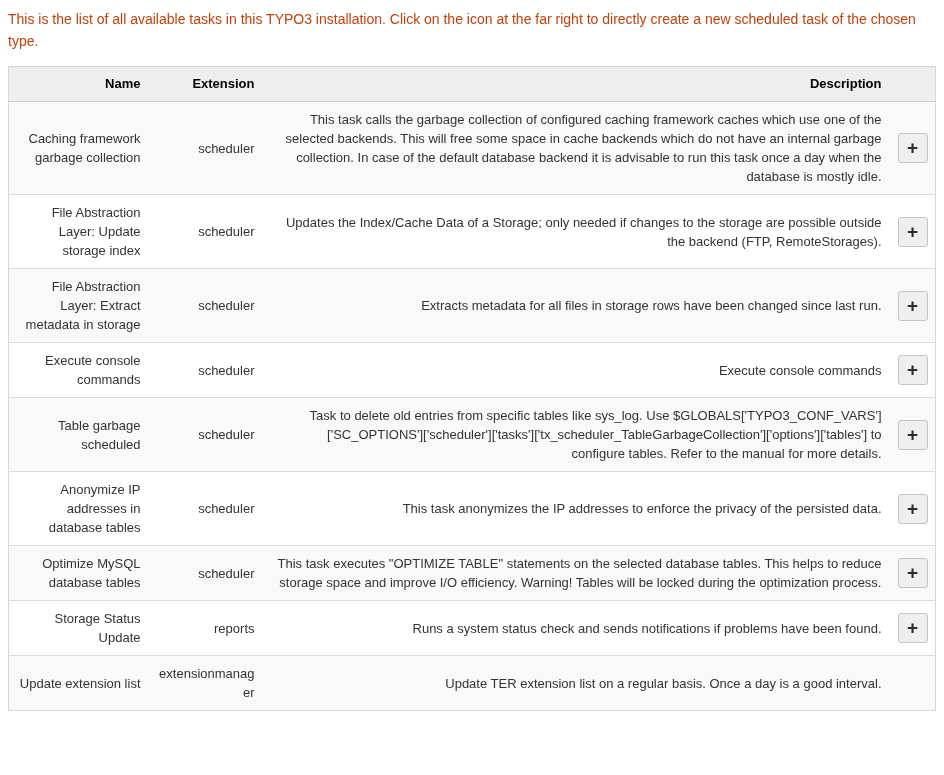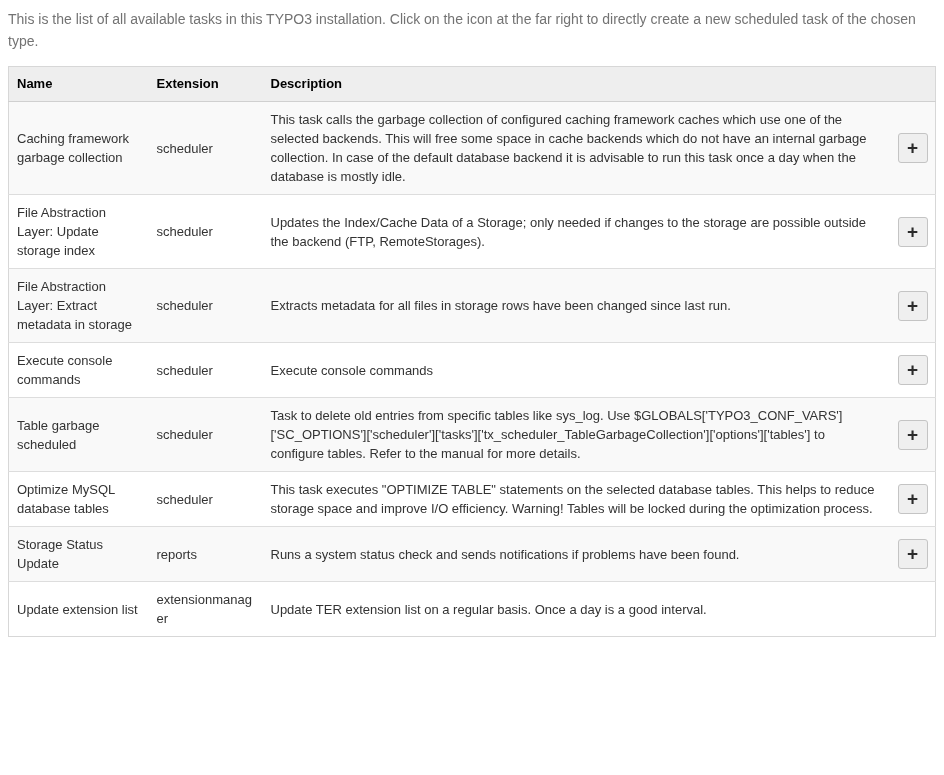--- a/index.html
+++ b/index.html
@@ -8,34 +8,34 @@
     background: #ffffff;
     font-family: "Liberation Sans", sans-serif;
     color: #333333;
   }
   body { padding: 8px; width: 944px; }
 
   .intro {
     margin: 0 0 14px 0;
     font-size: 14px;
     line-height: 22px;
-    color: #737373;
+    color: #c2410c;
     max-width: 928px;
   }
 
   table.task-table {
     width: 928px;
     table-layout: fixed;
     border-collapse: collapse;
     border: 1px solid #d7d7d7;
     font-size: 13px;
   }
   .task-table th, .task-table td {
     padding: 8px;
-    text-align: left;
+    text-align: right;
     vertical-align: middle;
     line-height: 19px;
     word-wrap: break-word;
   }
   .task-table thead th {
     background: #eeeeee;
     color: #000000;
     font-weight: bold;
     border-bottom: 1px solid #d0d0d0;
     line-height: 18px;
@@ -136,20 +136,30 @@
     <td class="col-name">Table garbage scheduled</td>
     <td class="col-ext">scheduler</td>
     <td class="col-desc">Task to delete old entries from specific tables like sys_log. Use $GLOBALS['TYPO3_CONF_VARS']['SC_OPTIONS']['scheduler']['tasks']['tx_scheduler_TableGarbageCollection']['options']['tables'] to configure tables. Refer to the manual for more details.</td>
     <td class="col-action">
       <button class="add-btn" type="button">
         <span class="plus-glyph">+</span>
       </button>
     </td>
   </tr>
 
+  <tr>
+    <td class="col-name">Anonymize IP addresses in database tables</td>
+    <td class="col-ext">scheduler</td>
+    <td class="col-desc">This task anonymizes the IP addresses to enforce the privacy of the persisted data.</td>
+    <td class="col-action">
+      <button class="add-btn" type="button">
+        <span class="plus-glyph">+</span>
+      </button>
+    </td>
+  </tr>
 
   <tr>
     <td class="col-name">Optimize MySQL database tables</td>
     <td class="col-ext">scheduler</td>
     <td class="col-desc">This task executes "OPTIMIZE TABLE" statements on the selected database tables. This helps to reduce storage space and improve I/O efficiency. Warning! Tables will be locked during the optimization process.</td>
     <td class="col-action">
       <button class="add-btn" type="button">
         <span class="plus-glyph">+</span>
       </button>
     </td>

